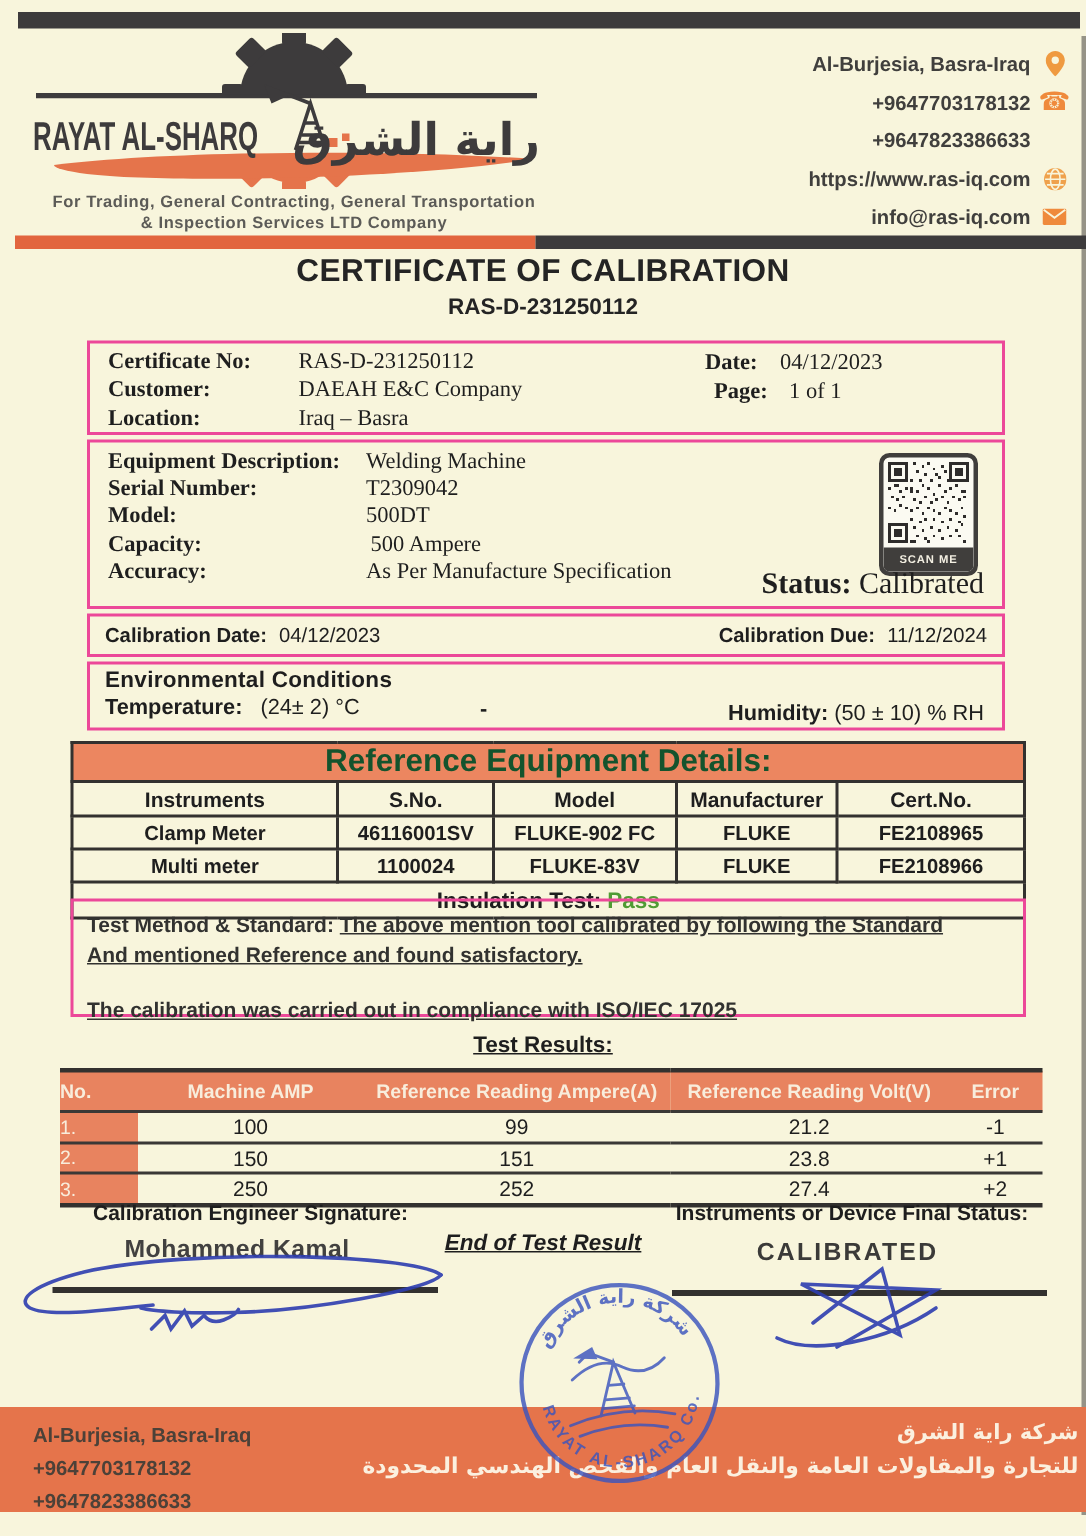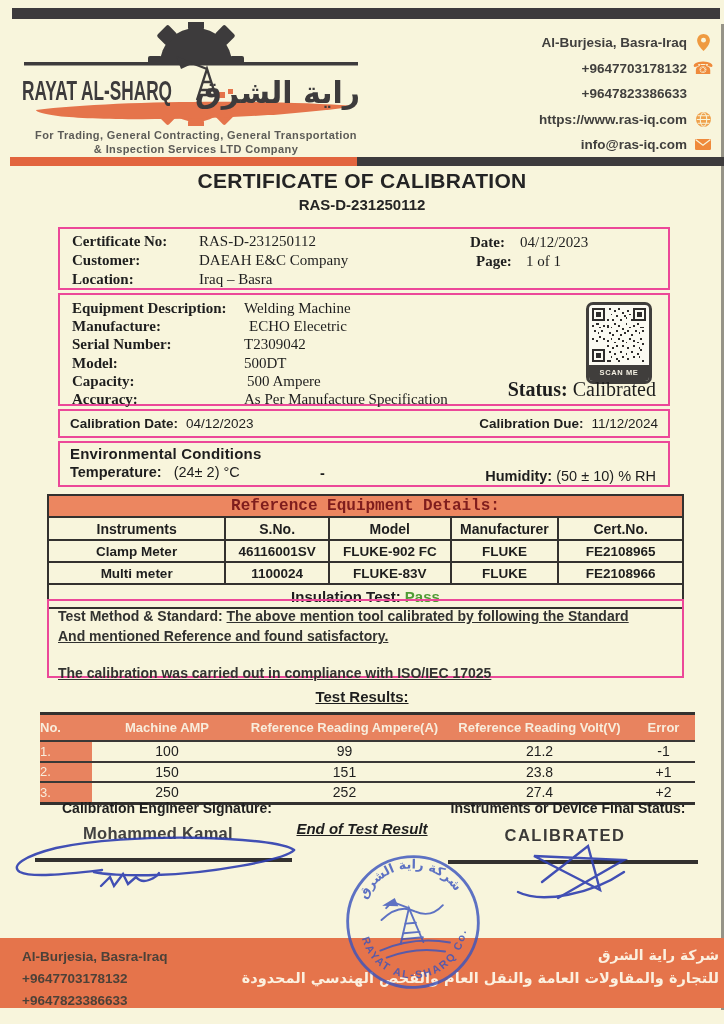--- a/index.html
+++ b/index.html
@@ -49,22 +49,22 @@
   .bval{margin-left:8px}
   .box-env{left:58px;top:441px;width:612px;height:46px;padding:2px 10px;font-size:14.5px}
   .env-h{font-weight:700;font-size:15px;letter-spacing:.2px}
   .env-row{position:relative;line-height:20px}
   .env-dash{position:absolute;left:250px;top:1px;font-weight:700}
   .env-hum{position:absolute;right:2px;top:4px}
   
   .ref-table{position:absolute;left:47px;top:494px;width:637px;border-collapse:collapse;
              text-align:center;font-size:13.5px}
   .ref-table td{border:2px solid #33312f;padding:0}
-  .rt-title td{background:#ec8660;font-family:Liberation Mono, monospace;font-weight:700;font-size:16px;
-               color:#7f1d1d;height:20px}
+  .rt-title td{background:#ec8660;font-family:Liberation Sans, sans-serif;font-weight:700;font-size:21px;
+               color:#14532d;height:20px}
   .rt-head td{font-weight:700;font-size:14px;height:21px}
   .rt-row td{height:20px;font-weight:600}
   .rt-ins td{height:22px;font-weight:700;font-size:15px}
   .ins-val{color:#4f9c34;margin-left:4px}
   
   .box-method{left:47px;top:599px;width:637px;height:79px;padding:5px 9px;font-size:14px;
               font-weight:700;color:#323230;line-height:20px}
   .m3{margin-top:17px}
   
   .tr-heading{position:absolute;left:0;right:0;top:688px;text-align:center;font-size:15px;font-weight:700}
@@ -225,24 +225,20 @@
         <span class="slabel w48" style="padding-left:6px">Page:</span>
         <span>1 of 1</span>
       </div>
     </div>
   </div>
 
   <div class="box box-equip">
     <div class="srow">
       <span class="slabel w170">Equipment Description:</span>
       <span>Welding Machine</span>
-    </div>
-    <div class="srow">
-      <span class="slabel w170">Manufacture:</span>
-      <span style="padding-left:5px">ECHO Elecetric</span>
     </div>
     <div class="srow">
       <span class="slabel w170">Serial Number:</span>
       <span>T2309042</span>
     </div>
     <div class="srow">
       <span class="slabel w170">Model:</span>
       <span>500DT</span>
     </div>
     <div class="srow">

